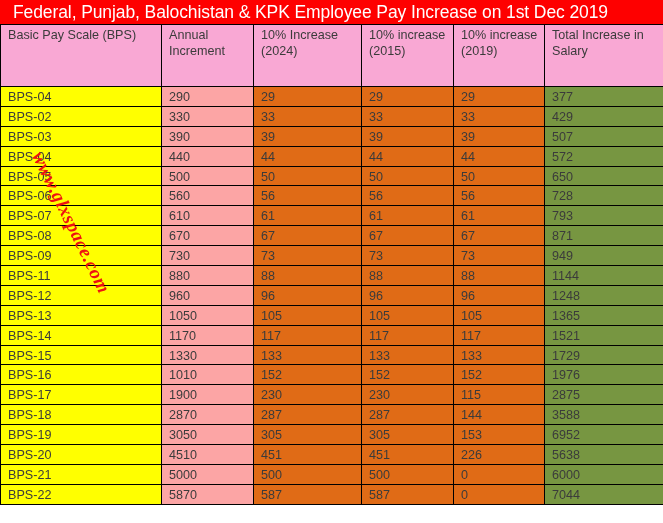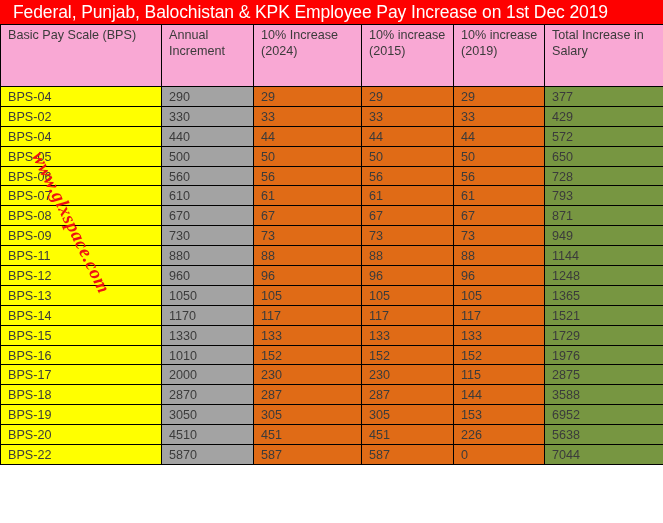--- a/index.html
+++ b/index.html
@@ -49,21 +49,21 @@
   }
   thead th {
     height: 62px;
     background: #f9a8d4;
     line-height: 15.5px;
     vertical-align: top;
     padding-top: 4px;
   }
   tbody td { height: 19.9px; vertical-align: middle; padding-top: 0; }
   td.c-scale  { background: #ffff00; }
-  td.c-incr   { background: #a3a3a3; }
+  td.c-incr   { background: #fca5a5; }
   td.c-y2017  { background: #e06b16; }
   td.c-y2018  { background: #e06b16; }
   td.c-y2019  { background: #e06b16; }
   td.c-total  { background: #779641; margin-left: 27px; }
   col.w-scale { width: 161px; }
   col.w-incr  { width: 92px; }
   col.w-2017  { width: 108px; }
   col.w-2018  { width: 92px; }
   col.w-2019  { width: 91px; }
   col.w-total { width: 119px; }
@@ -120,20 +120,28 @@
         </tr>
         <tr>
           <td class="c-scale">BPS-02</td>
           <td class="c-incr">330</td>
           <td class="c-y2017">33</td>
           <td class="c-y2018">33</td>
           <td class="c-y2019">33</td>
           <td class="c-total">429</td>
         </tr>
         <tr>
+          <td class="c-scale">BPS-03</td>
+          <td class="c-incr">390</td>
+          <td class="c-y2017">39</td>
+          <td class="c-y2018">39</td>
+          <td class="c-y2019">39</td>
+          <td class="c-total">507</td>
+        </tr>
+        <tr>
           <td class="c-scale">BPS-04</td>
           <td class="c-incr">440</td>
           <td class="c-y2017">44</td>
           <td class="c-y2018">44</td>
           <td class="c-y2019">44</td>
           <td class="c-total">572</td>
         </tr>
         <tr>
           <td class="c-scale">BPS-05</td>
           <td class="c-incr">500</td>
@@ -217,21 +225,21 @@
         <tr>
           <td class="c-scale">BPS-16</td>
           <td class="c-incr">1010</td>
           <td class="c-y2017">152</td>
           <td class="c-y2018">152</td>
           <td class="c-y2019">152</td>
           <td class="c-total">1976</td>
         </tr>
         <tr>
           <td class="c-scale">BPS-17</td>
-          <td class="c-incr">2000</td>
+          <td class="c-incr">1900</td>
           <td class="c-y2017">230</td>
           <td class="c-y2018">230</td>
           <td class="c-y2019">115</td>
           <td class="c-total">2875</td>
         </tr>
         <tr>
           <td class="c-scale">BPS-18</td>
           <td class="c-incr">2870</td>
           <td class="c-y2017">287</td>
           <td class="c-y2018">287</td>
@@ -248,20 +256,28 @@
         </tr>
         <tr>
           <td class="c-scale">BPS-20</td>
           <td class="c-incr">4510</td>
           <td class="c-y2017">451</td>
           <td class="c-y2018">451</td>
           <td class="c-y2019">226</td>
           <td class="c-total">5638</td>
         </tr>
         <tr>
+          <td class="c-scale">BPS-21</td>
+          <td class="c-incr">5000</td>
+          <td class="c-y2017">500</td>
+          <td class="c-y2018">500</td>
+          <td class="c-y2019">0</td>
+          <td class="c-total">6000</td>
+        </tr>
+        <tr>
           <td class="c-scale">BPS-22</td>
           <td class="c-incr">5870</td>
           <td class="c-y2017">587</td>
           <td class="c-y2018">587</td>
           <td class="c-y2019">0</td>
           <td class="c-total">7044</td>
         </tr>
       </tbody>
   </table>
 

